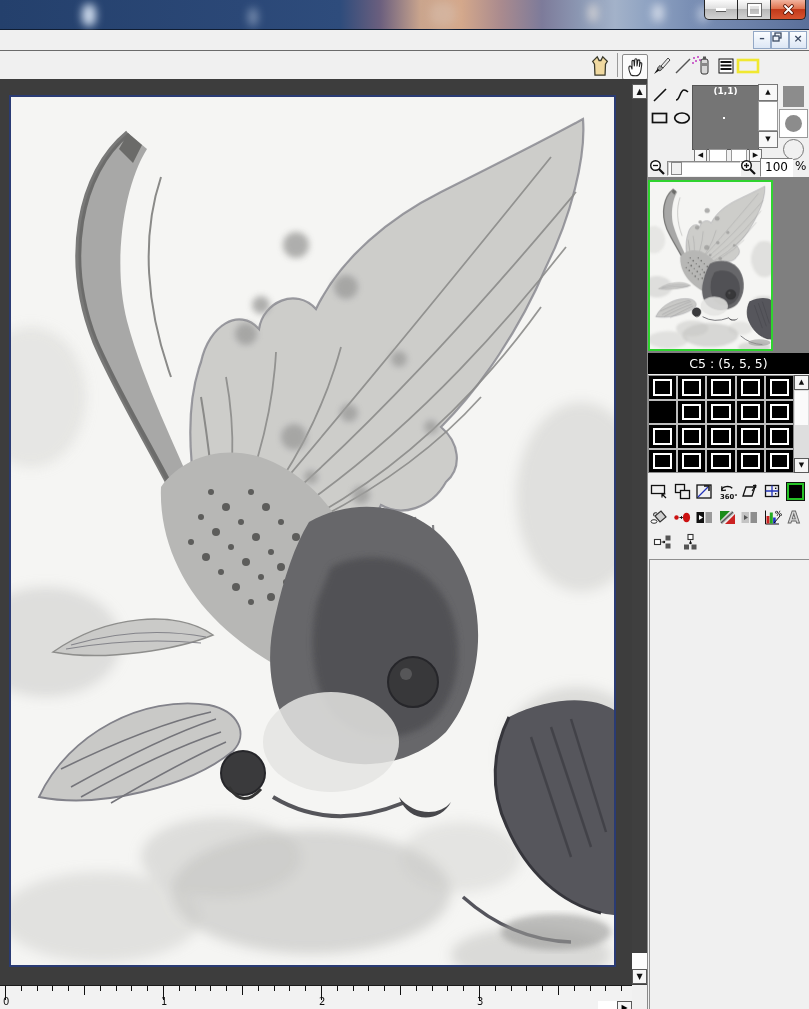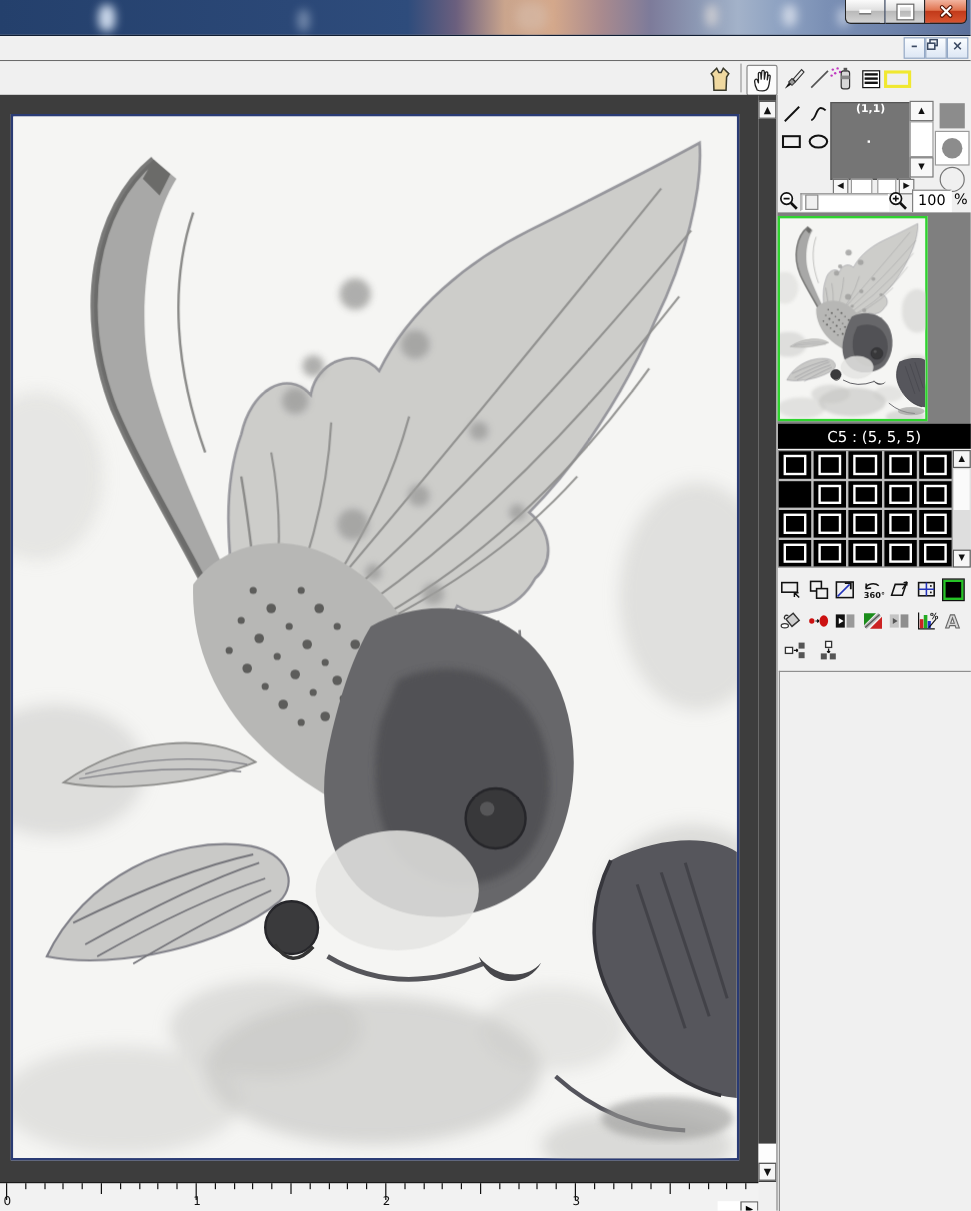--- a/index.html
+++ b/index.html
@@ -80,21 +80,21 @@
      gap:2px;background:#bdbdbd;border:1px solid #8a8a8a;box-sizing:border-box;}
   .swatch{background:#000;position:relative;}
   .swatch::after{content:'';position:absolute;left:4px;right:4px;top:3px;bottom:3px;
      border:2px solid #fff;}
   .swatch.selected::after{display:none;}
   #pal-scroll{left:794px;top:375px;width:15px;height:98px;background:#dedede;}
   
   .toolrow{position:absolute;left:650px;width:158px;height:22px;display:flex;
      align-items:center;}
   .toolrow .ticon{width:19px;height:19px;margin-right:3.5px;display:flex;
-     align-items:center;justify-content:center;}
+     align-items:center;justify-content:flex-end;}
   .chip{width:13px;height:13px;background:#000;border:2px solid #26c326;
      outline:1px solid #111;}
   #empty-box{left:649px;top:559px;width:159px;height:450px;background:#f0f0f0;
      border-top:1px solid #8f8f8f;border-left:1px solid #8f8f8f;}
   
   #ruler{left:0;top:985px;width:632px;height:24px;background:#f2f2f2;
      border-top:1px solid #1a1a1a;}
   .tick{position:absolute;top:0;width:1px;background:#111;}
   .rlabel{position:absolute;top:10px;font-size:10px;color:#111;}
   #hscroll-frag{left:598px;top:1001px;width:34px;height:8px;background:#fff;

